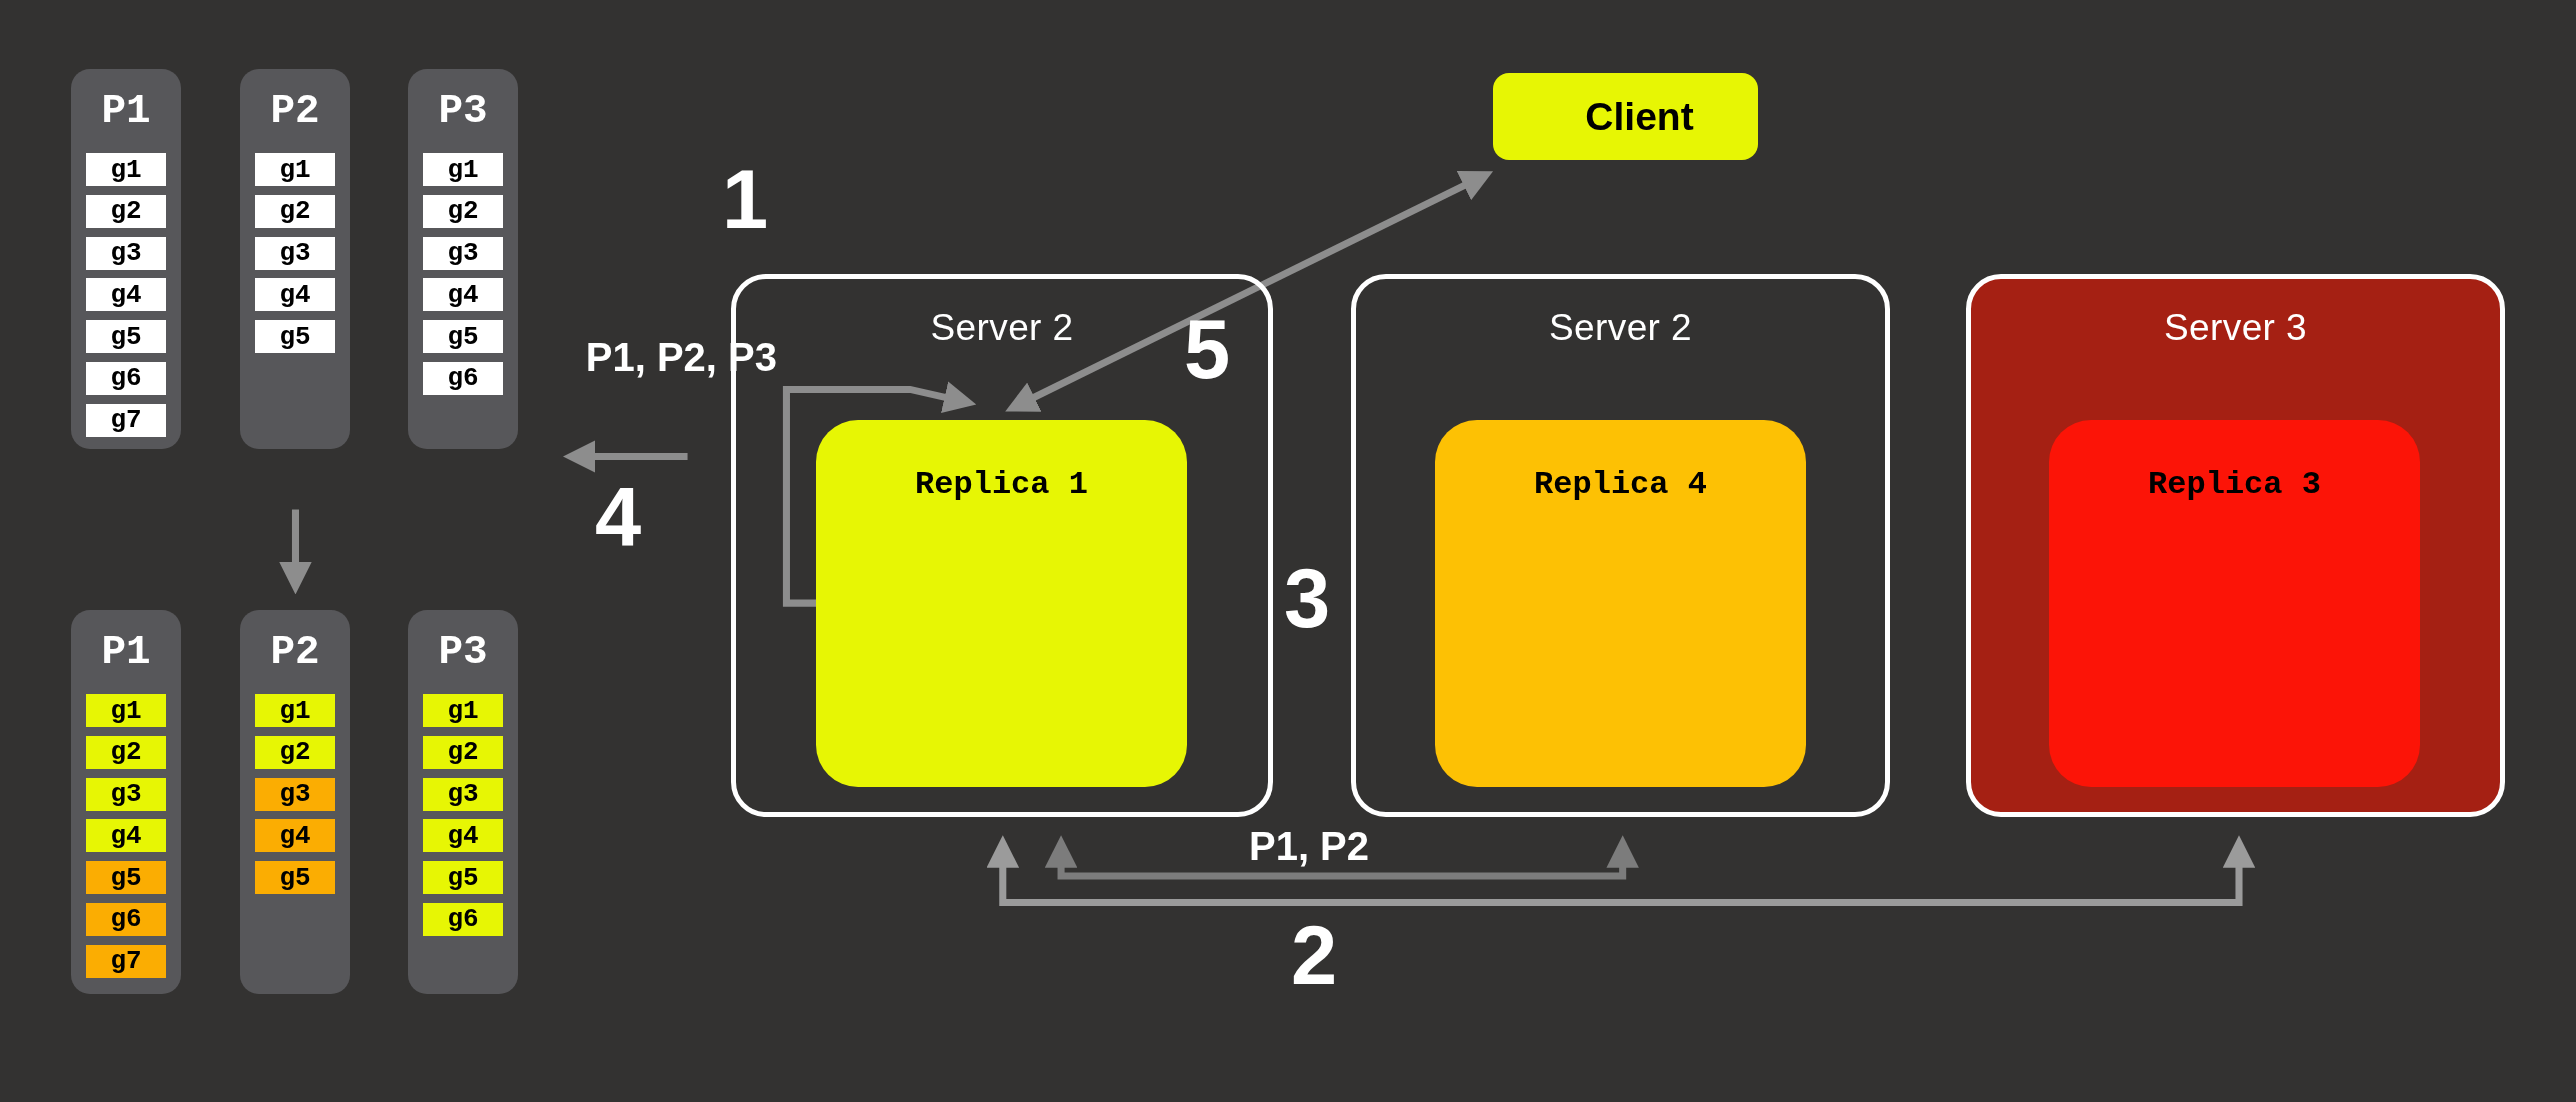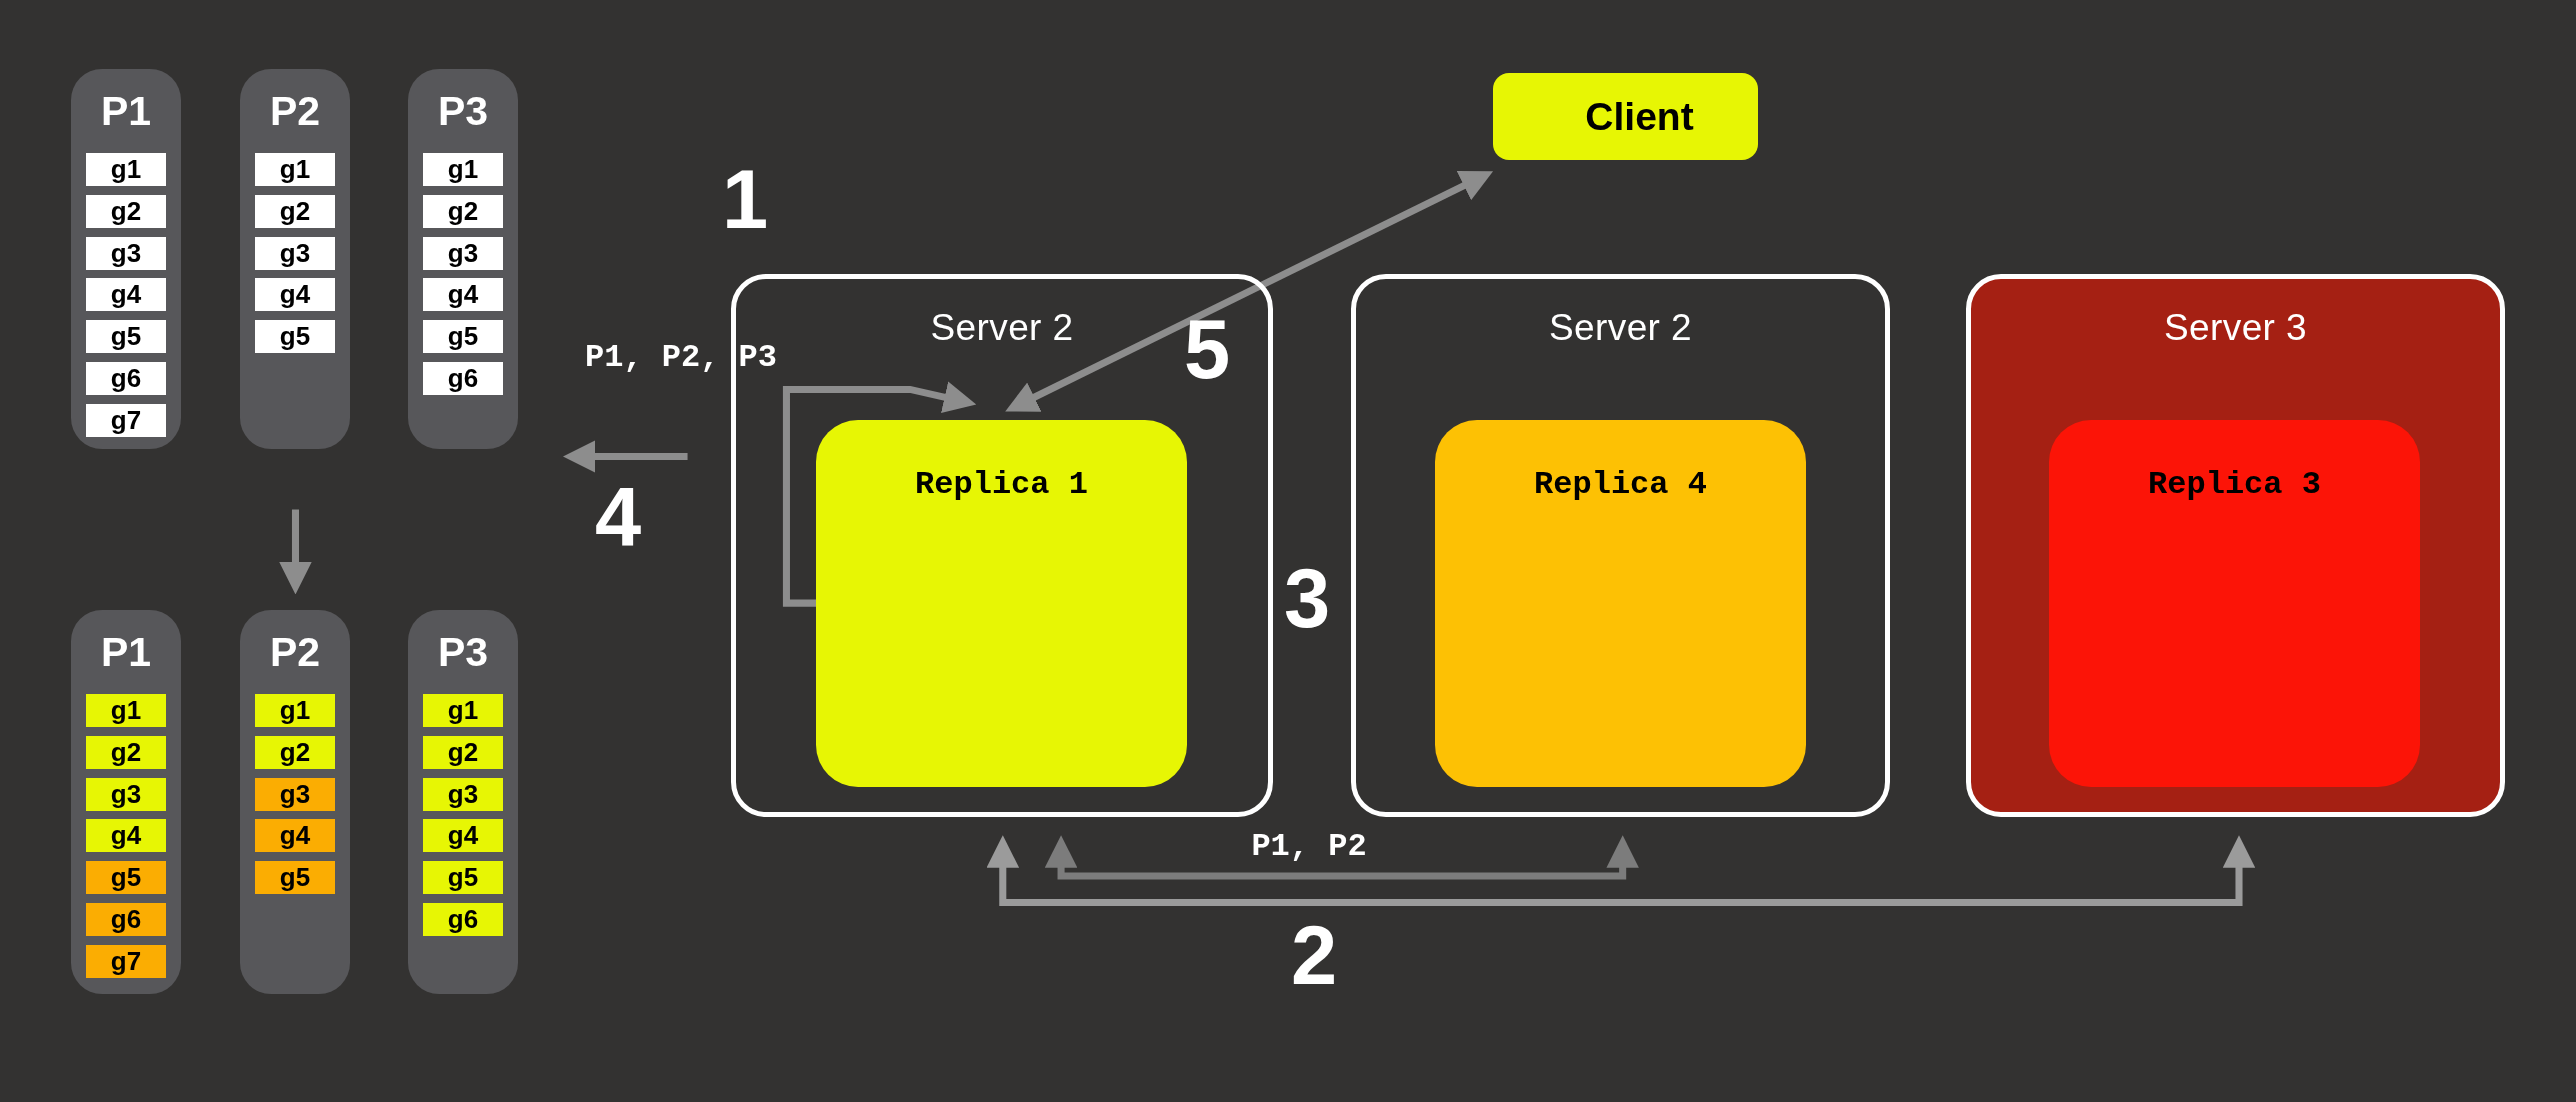--- a/index.html
+++ b/index.html
@@ -5,21 +5,21 @@
   * { margin:0; padding:0; box-sizing:border-box; }
   html,body { background:#222; }
   #canvas {
     position:relative;
     width:2576px; height:1102px;
     overflow:hidden;
     font-family:"Liberation Sans","DejaVu Sans",sans-serif;
   }
 
   
-  .pcol { position:absolute; width:110px; border-radius:31px; }
+  .pcol { position:absolute; width:110px; border-radius:19px;font-family:Liberation Mono, monospace; }
   .pcol-hdr {
     height:84px; display:flex; align-items:center; justify-content:center;
     color:var(--text-light); font-size:41px; font-weight:700;
   }
   .pcell {
     width:80px; height:33px; margin:0 auto 8.8px auto;
     display:flex; align-items:center; justify-content:center;
     font-size:26px; font-weight:700; color:var(--text-dark);
   }
 
@@ -54,21 +54,21 @@
   #n2 { left:1314px; top:955px; }
   #n3 { left:1307px; top:598px; }
   #n4 { left:618px;  top:517px; }
   #n5 { left:1207px; top:349px; }
 
   
   .note-query {
     position:absolute; left:800px; top:199px; transform:translateY(-50%);
     color:var(--text-light); font-size:37px; font-weight:700;
   }
-  .plabel { position:absolute; color:var(--text-light); font-size:32px; font-weight:700;font-family:Liberation Mono, monospace; }
+  .plabel { position:absolute; color:var(--text-light); font-size:40px; font-weight:700; }
   #p123 { left:777px;  top:357px; transform:translate(-100%,-50%); }
   #p12  { left:1309px; top:846px; transform:translate(-50%,-50%); }
 
   
   svg.overlay { position:absolute; left:0; top:0; pointer-events:none; }
   .arr       { fill:none; stroke:var(--arrow);       stroke-width:8; }
   .arr-dark  { fill:none; stroke:var(--arrow-dark);  stroke-width:8; }
   .arr-light { fill:none; stroke:var(--arrow-light); stroke-width:8; }
   .mh       { fill:var(--arrow); }
   .mh-dark  { fill:var(--arrow-dark); }

